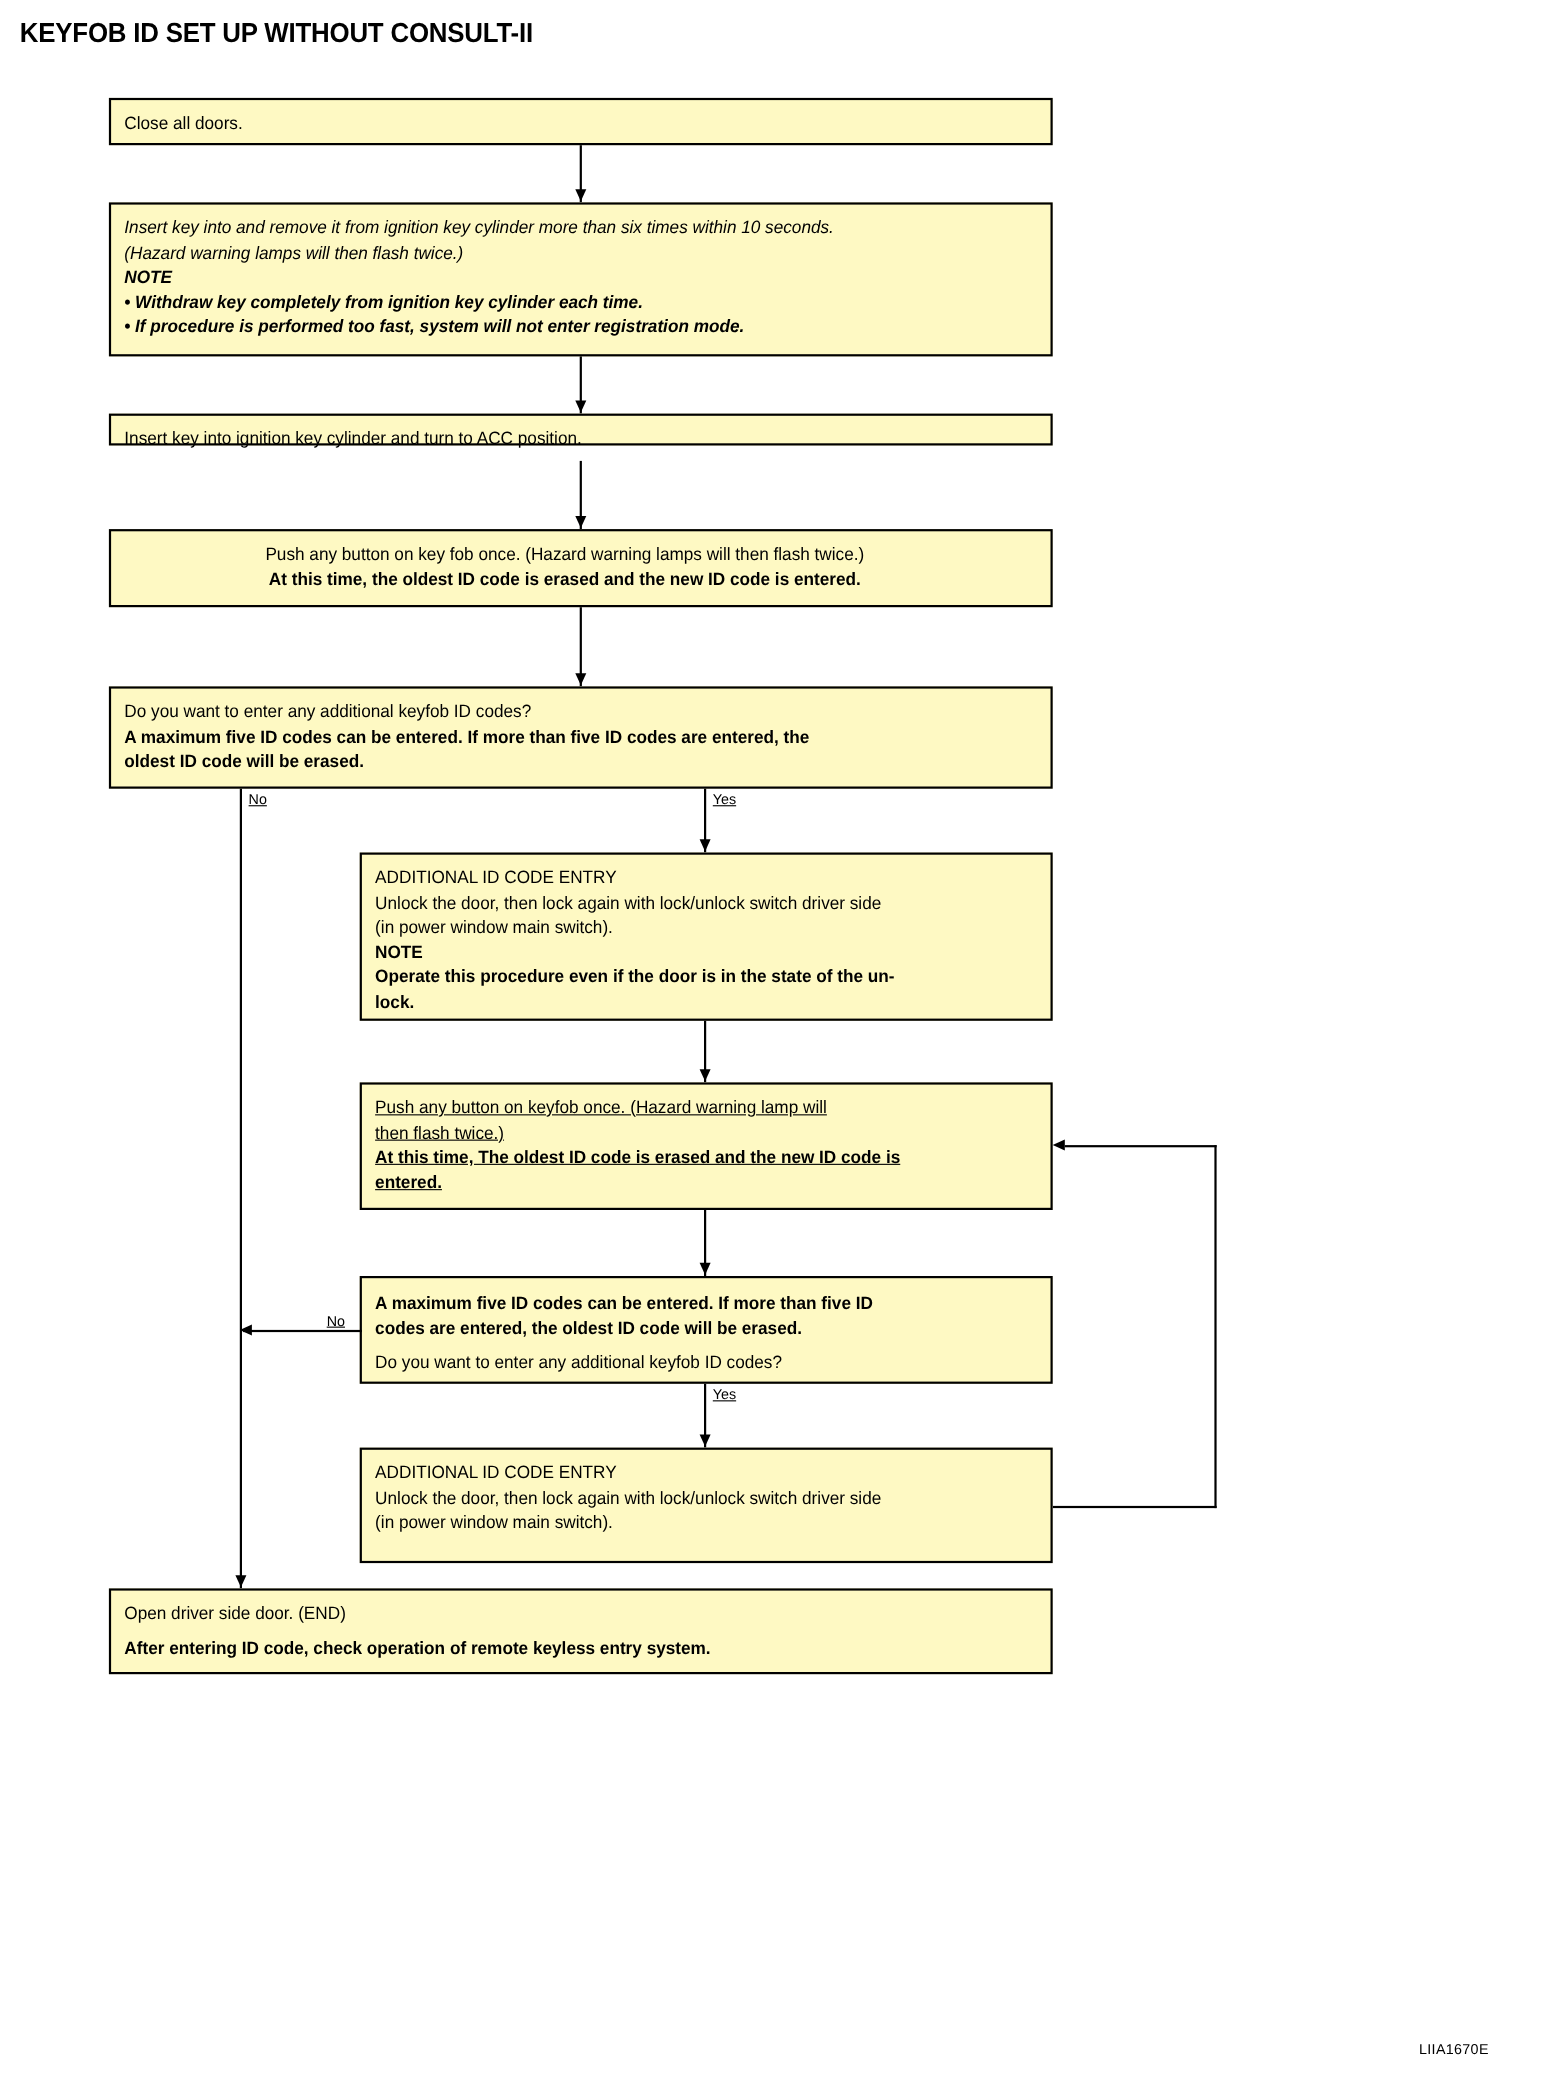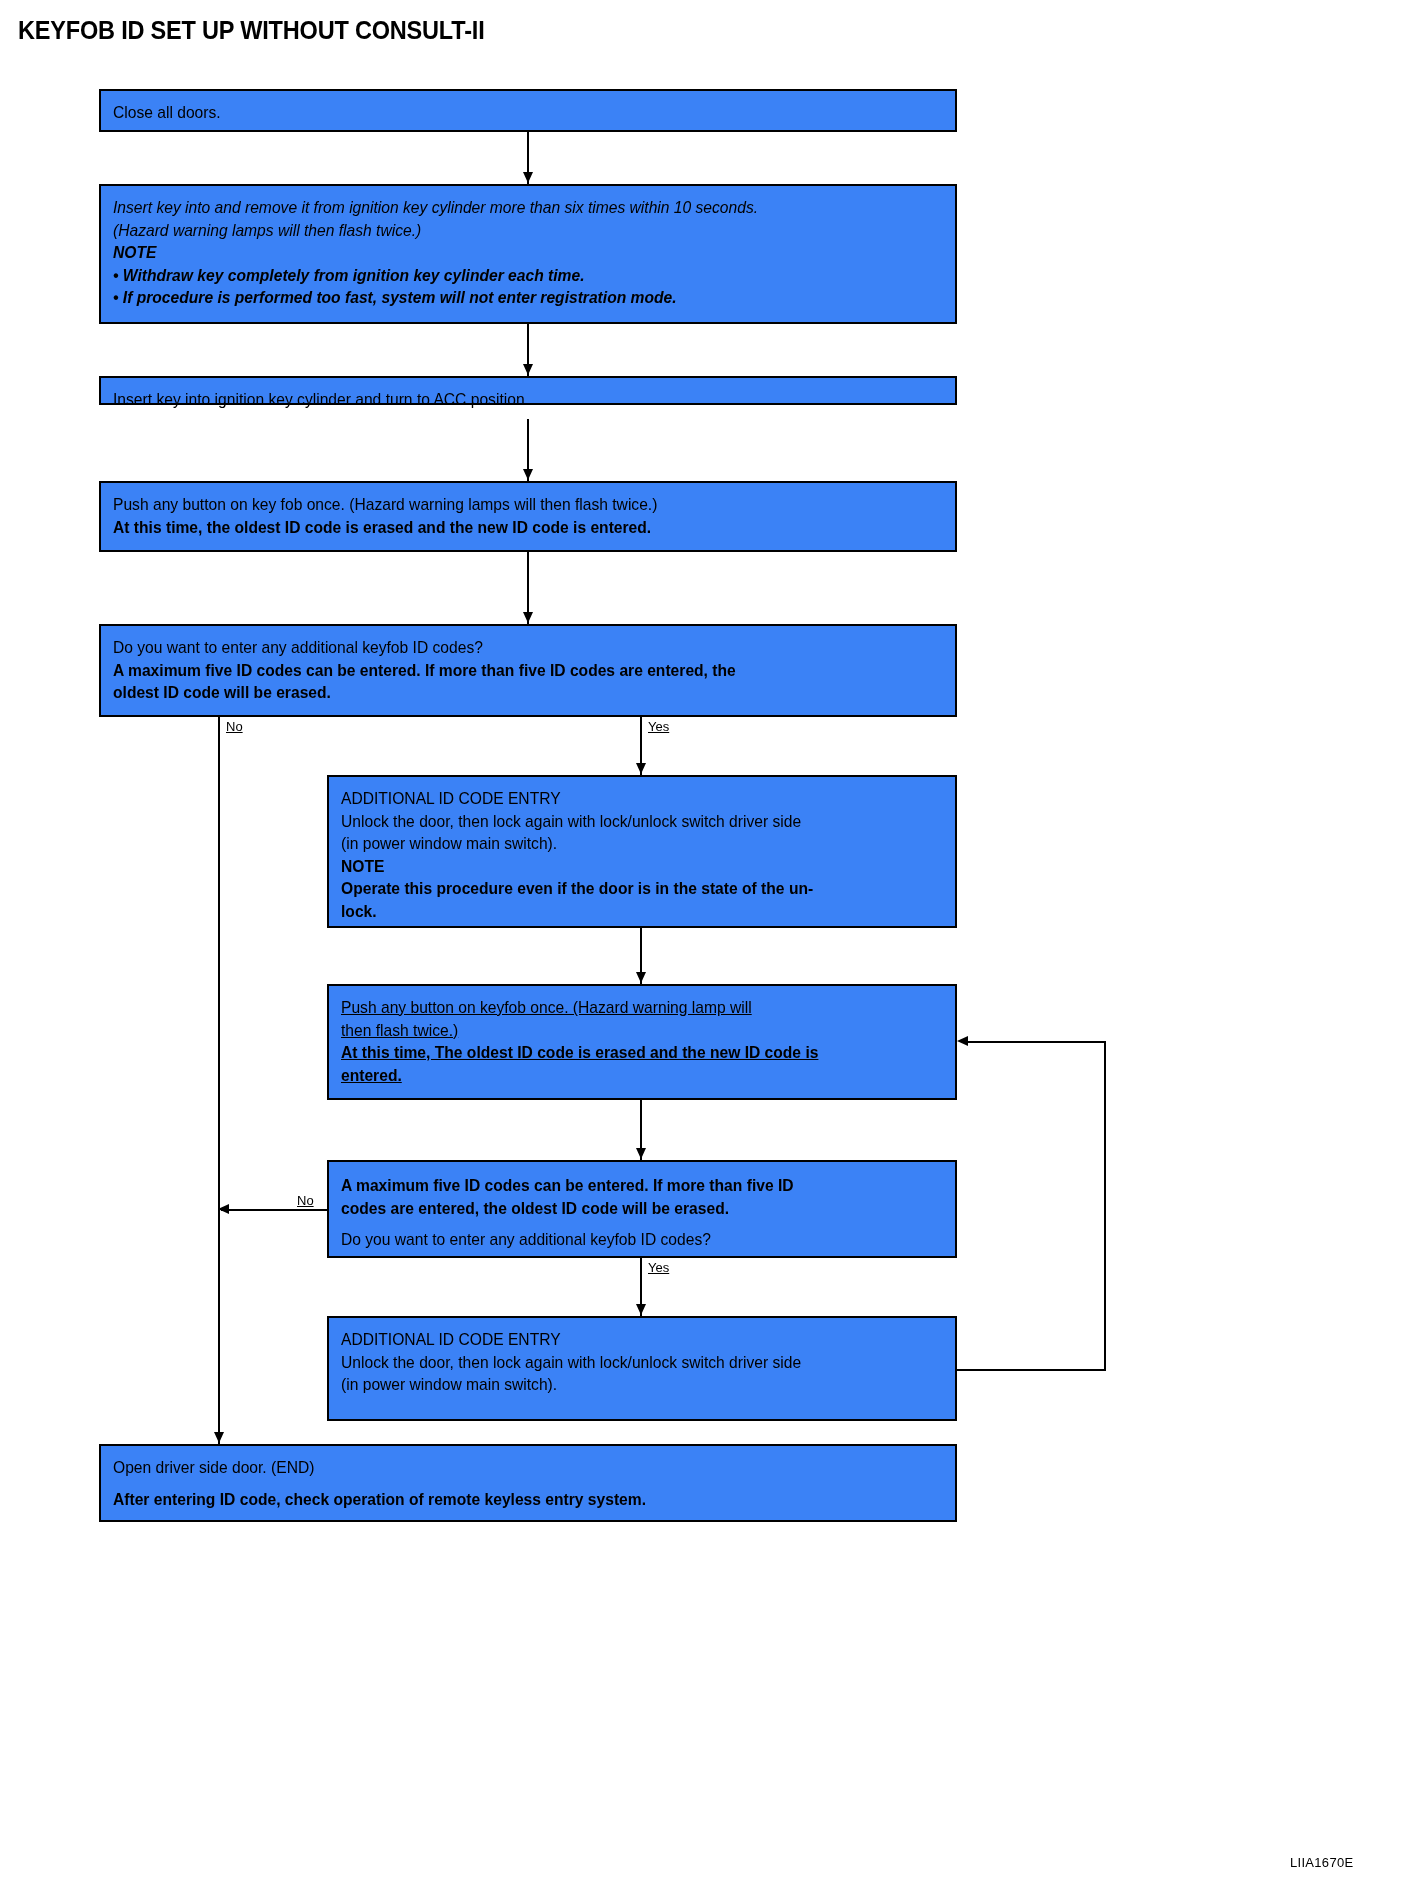--- a/index.html
+++ b/index.html
@@ -15,21 +15,21 @@
     position:absolute;left:18px;top:4px;
     font-size:25px;font-weight:bold;letter-spacing:-0.2px;
     font-family:"Liberation Sans","DejaVu Sans",sans-serif;
     white-space:nowrap;
     transform:scaleX(0.94);transform-origin:left top;
   }
 
   .box{
     position:absolute;
     border:2.2px solid #000;
-    background:#3b82f6;
+    background:#fef9c3;
     box-sizing:border-box;
     padding:10px 12px 8px 12px;
   }
   .ln{
     font-size:16.2px;
     line-height:22.5px;
     white-space:nowrap;
     transform:scaleX(0.965);
     transform-origin:left center;
   }
@@ -94,21 +94,21 @@
   <div class="vline" style="left:527px;top:312px;height:52px;"></div>
   <div class="arrow-down" style="left:522.6px;top:352px;"></div>
 
   <div class="box" style="left:99px;top:364px;width:858px;height:29px;">
     <div class="ln">Insert key into ignition key cylinder and turn to ACC position.</div>
   </div>
 
   <div class="vline" style="left:527px;top:407px;height:62px;"></div>
   <div class="arrow-down" style="left:522.6px;top:457px;"></div>
 
-  <div class="box" style="left:99px;top:469px;width:858px;height:71px;">
+  <div class="box" style="left:99px;top:469px;width:858px;height:71px;text-align:center;">
     <div class="ln">Push any button on key fob once. (Hazard warning lamps will then flash twice.)</div>
     <div class="ln b">At this time, the oldest ID code is erased and the new ID code is entered.</div>
   </div>
 
   <div class="vline" style="left:527px;top:540px;height:72px;"></div>
   <div class="arrow-down" style="left:522.6px;top:600px;"></div>
 
   <div class="box" style="left:99px;top:612px;width:858px;height:93px;">
     <div class="ln">Do you want to enter any additional keyfob ID codes?</div>
     <div class="ln b">A  maximum five ID codes can be entered. If more than five ID codes are entered, the</div>

